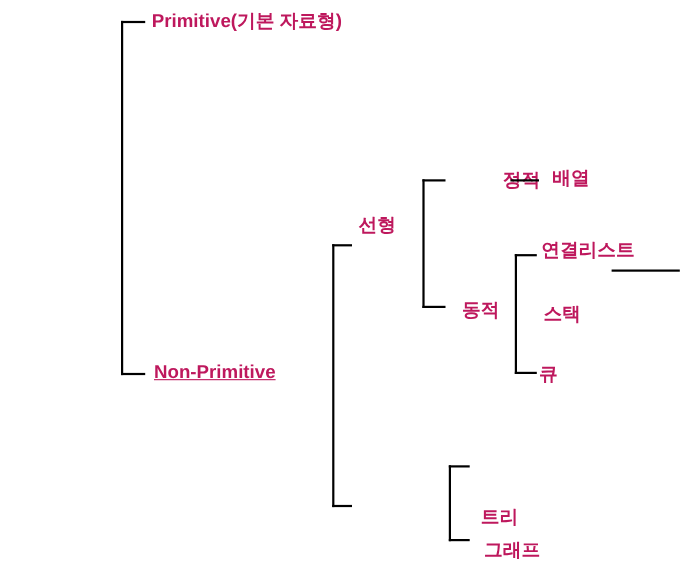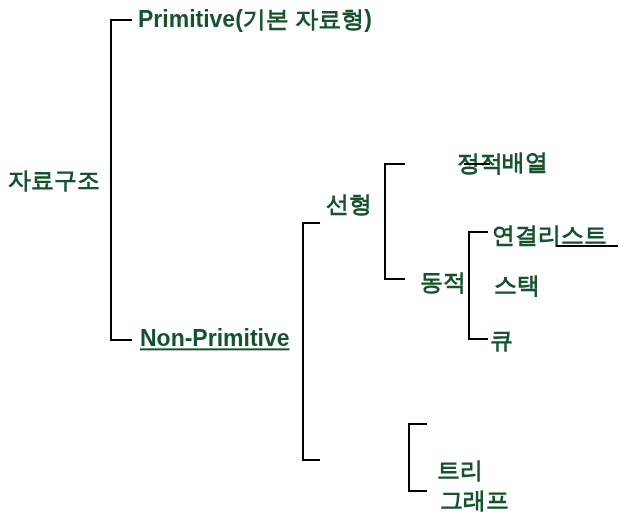--- a/index.html
+++ b/index.html
@@ -11,44 +11,43 @@
     position: relative;
     width: 619px;
     height: 513px;
     background: #ffffff;
     overflow: hidden;
     font-family: "Liberation Sans", "DejaVu Sans", sans-serif;
   }
   .node {
     position: absolute;
     transform: translateY(-50%);
-    font-size: 23px;
+    font-size: 17px;
     font-weight: bold;
-    color: #14532d;
+    color: #be185d;
     white-space: nowrap;
     line-height: 1.1;
   }
   .edge {
     position: absolute;
     background: #000000;
   }
 </style>
 </head>
 <body>
 
 <div class="canvas">
 
-  <div class="node" style="left:8px;   top:181px;">자료구조</div>
   <div class="node" style="left:138px; top:20px;">Primitive(기본 자료형)</div>
   <div class="node" style="left:140px; top:339px;text-decoration:underline;">Non-Primitive</div>
   <div class="node" style="left:326px; top:205px;">선형</div>
   <div class="node" style="left:412px; top:164px;margin-left:45px;">정적</div>
   <div class="node" style="left:502px; top:163px;">배열</div>
   <div class="node" style="left:420px; top:283px;">동적</div>
-  <div class="node" style="left:492px; top:238px;font-family:Liberation Mono, monospace;">연결리스트</div>
+  <div class="node" style="left:492px; top:228px;">연결리스트</div>
   <div class="node" style="left:494px; top:286px;">스택</div>
   <div class="node" style="left:490px; top:341px;">큐</div>
   <div class="node" style="left:437px; top:423px;margin-top:48px;">트리</div>
   <div class="node" style="left:440px; top:501px;">그래프</div>
 
   <div class="edge" style="left:110px; top:19px;  width:2px;  height:322px;"></div>
   <div class="edge" style="left:110px; top:19px;  width:22px; height:2px;"></div>
   <div class="edge" style="left:110px; top:339px; width:22px; height:2px;"></div>
 
   <div class="edge" style="left:302px; top:222px; width:2px;  height:239px;"></div>

